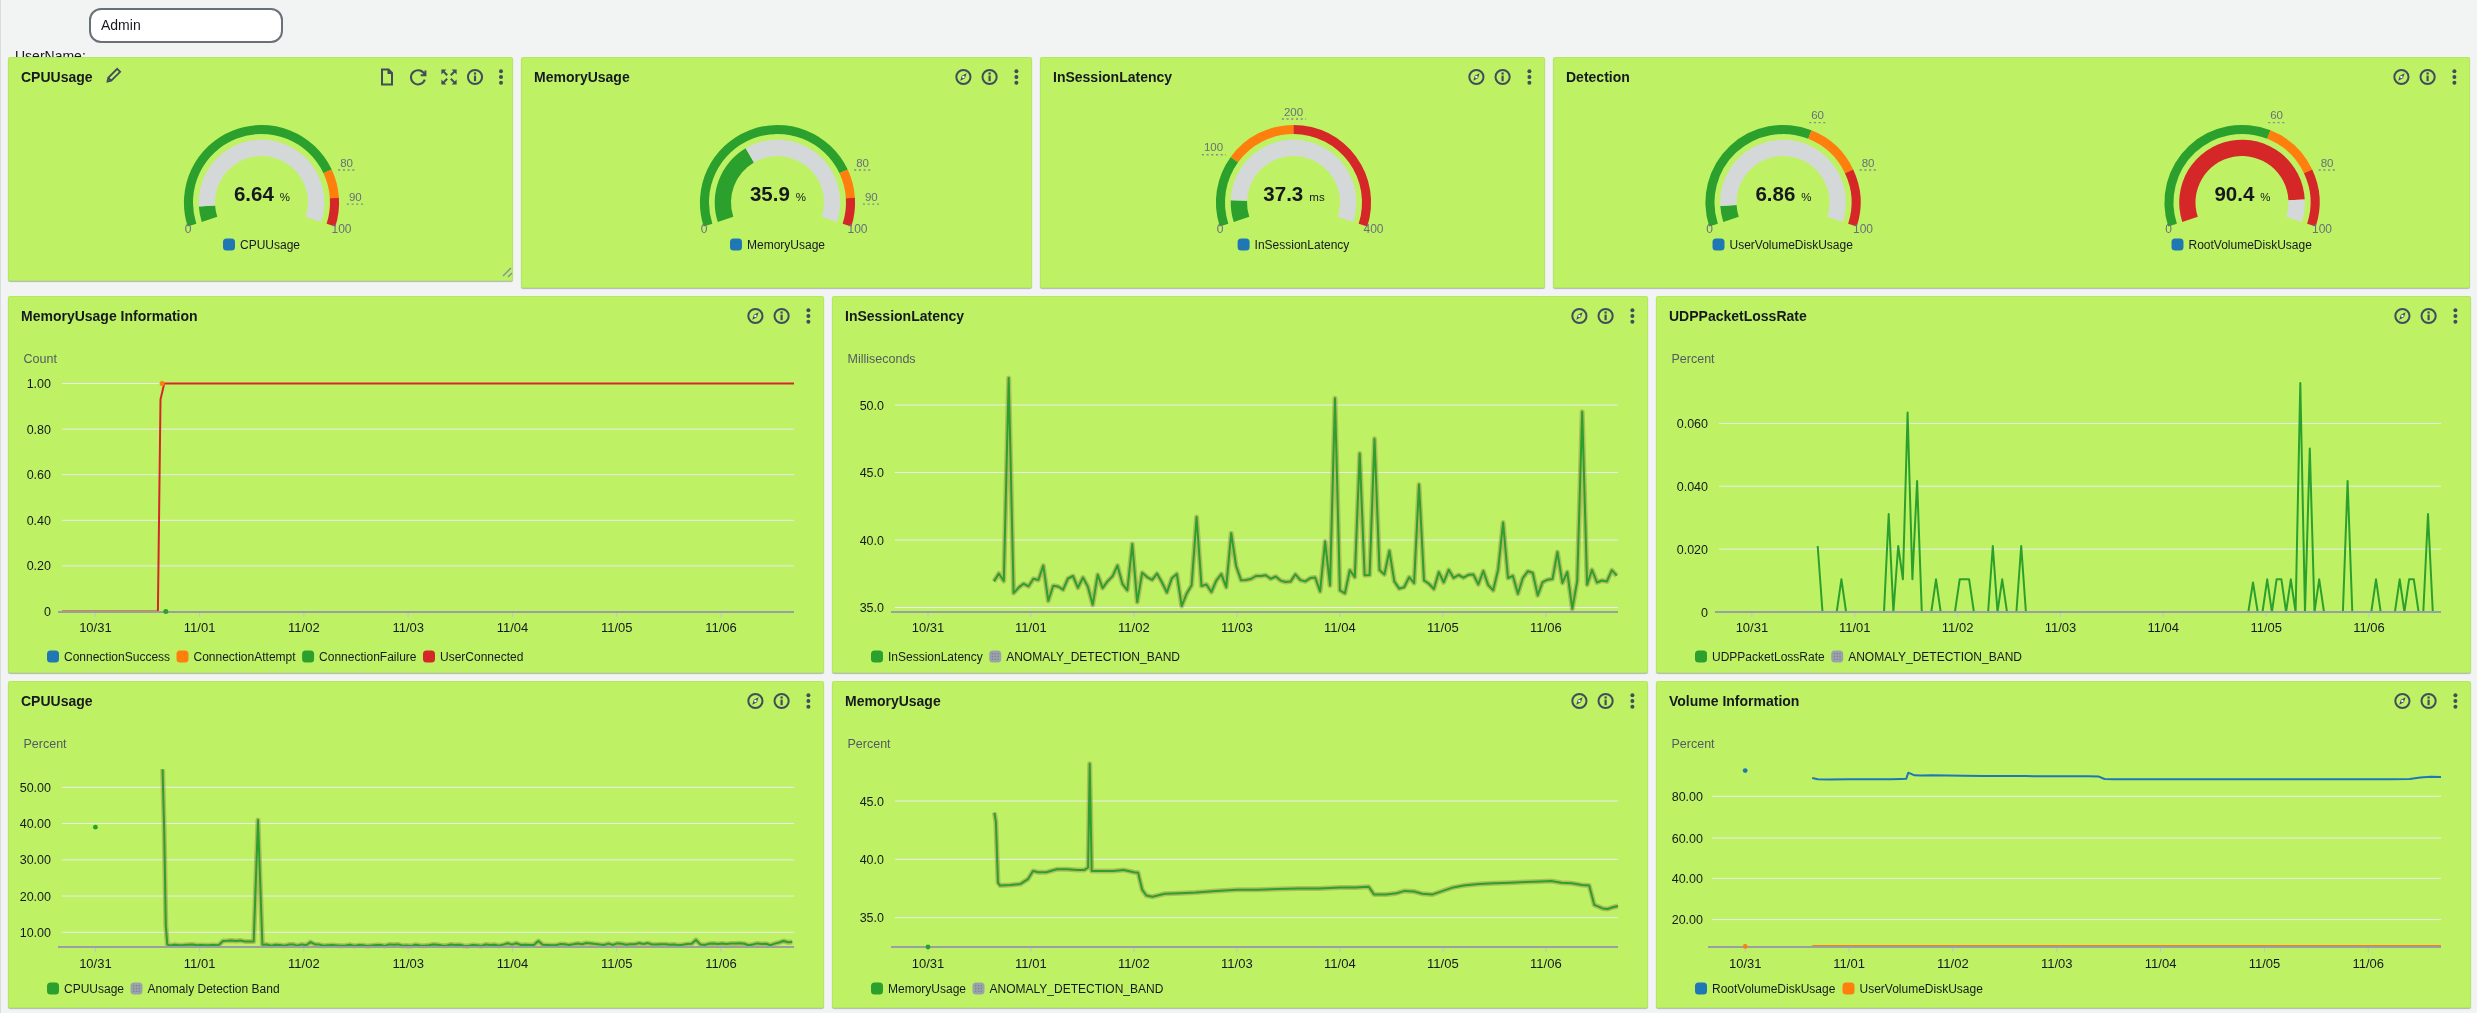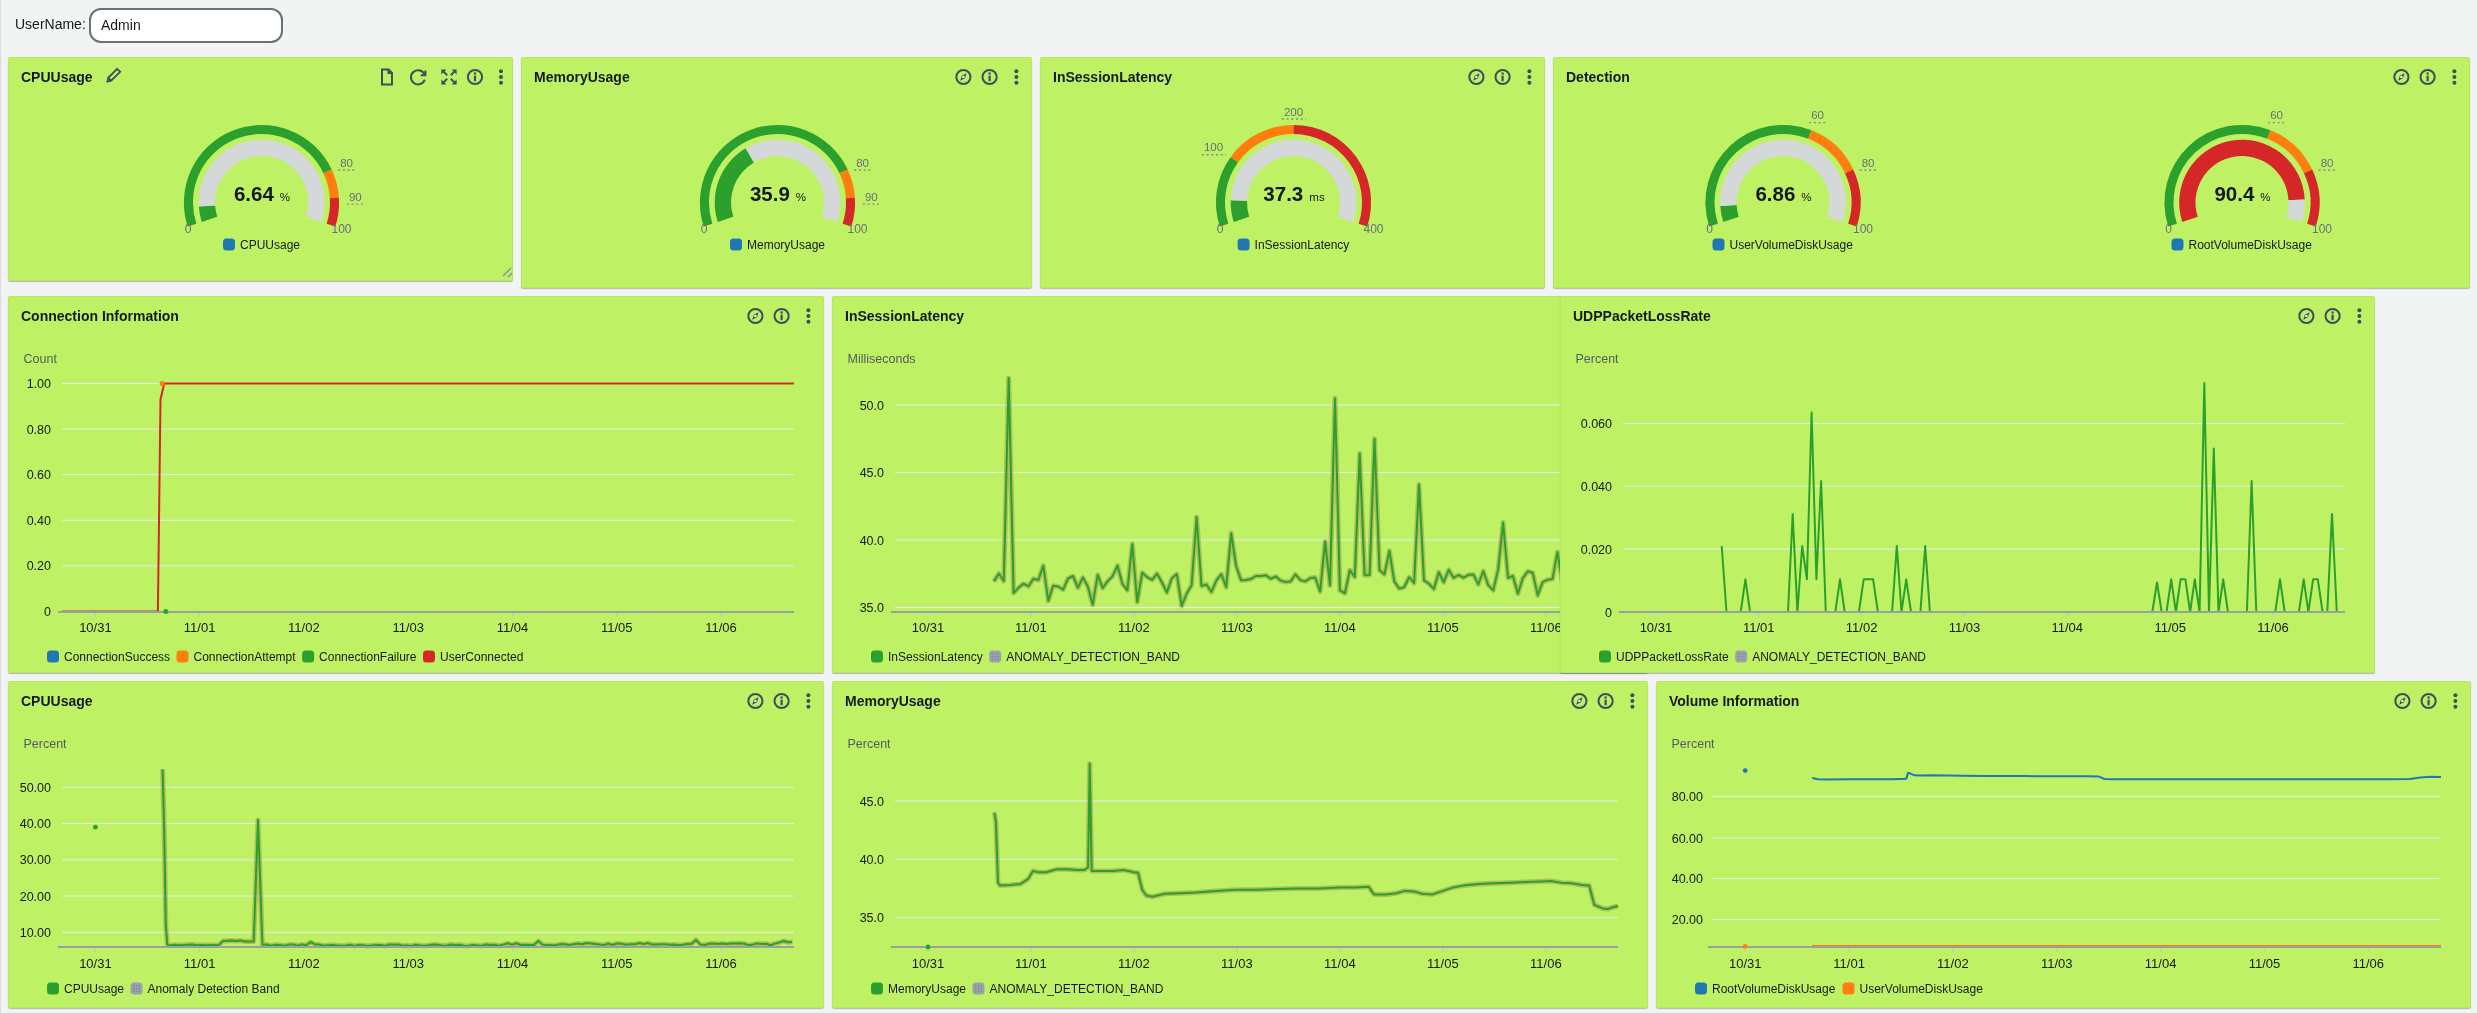--- a/index.html
+++ b/index.html
@@ -1,18 +1,18 @@
 <!DOCTYPE html>
 <html><head><meta charset="utf-8"><style>
 html,body{margin:0;padding:0;background:#f2f3f3;font-family:"Liberation Sans",sans-serif;}
 .page{position:relative;width:2477px;height:1013px;overflow:hidden;background:#f2f3f3;}
 .card{position:absolute;background:#bef264;border-radius:2px;box-shadow:0 1px 1px rgba(0,28,36,0.28);border:1px solid rgba(0,28,36,0.045);box-sizing:border-box;}
 .title{position:absolute;left:12px;top:11px;font-size:14px;font-weight:700;color:#16191f;white-space:nowrap;}
 .csvg{position:absolute;left:0;top:0;}
-.ulabel{font-size:14px;color:#16191f;}
+.ulabel{font-size:14px;color:#16191f;margin-top:32px;}
 .uinput{position:absolute;left:89px;top:8px;width:180px;height:31px;background:#fff;border:2px solid #687078;border-radius:12px;font-size:14px;color:#16191f;line-height:31px;padding-left:10px;}
 </style></head><body>
 <div class="page">
     <div style="position:absolute;left:0;top:0;width:1px;height:1013px;background:#d9dcdc;"></div>
 <div style="position:absolute;left:15px;top:16px;" class="ulabel">UserName:</div>
 <div class="uinput">Admin</div>
 
 <div class="card" style="left:8px;top:57px;width:505px;height:224px;">
       <div class="title">CPUUsage</div>
       <svg class="csvg" width="505" height="224" viewBox="0 0 505 224">
@@ -189,21 +189,21 @@
           <rect x="-1.1" y="-4.6" width="2.2" height="2.2" fill="#414d5c"></rect>
         </g>
         <g transform="translate(900.4,19)" fill="#414d5c">
           <circle cy="-5.8" r="2"></circle>
           <circle r="2"></circle>
           <circle cy="5.8" r="2"></circle>
         </g>
       </svg>
     </div>
 <div class="card" style="left:8px;top:296px;width:816px;height:377px;">
-      <div class="title">Connection Information</div>
+      <div class="title">MemoryUsage Information</div>
       <svg class="csvg" width="816" height="377" viewBox="0 0 816 377">
         <text x="14.5" y="66" font-size="12.5" fill="#545b64">Count</text>
         <line x1="53" y1="86.5" x2="785" y2="86.5" stroke="#e9ebed" stroke-width="1"></line>
         <text x="42" y="91.0" font-size="12.5" fill="#16191f" text-anchor="end">1.00</text>
         <line x1="53" y1="132.1" x2="785" y2="132.1" stroke="#e9ebed" stroke-width="1"></line>
         <text x="42" y="136.6" font-size="12.5" fill="#16191f" text-anchor="end">0.80</text>
         <line x1="53" y1="177.7" x2="785" y2="177.7" stroke="#e9ebed" stroke-width="1"></line>
         <text x="42" y="182.2" font-size="12.5" fill="#16191f" text-anchor="end">0.60</text>
         <line x1="53" y1="223.3" x2="785" y2="223.3" stroke="#e9ebed" stroke-width="1"></line>
         <text x="42" y="227.8" font-size="12.5" fill="#16191f" text-anchor="end">0.40</text>
@@ -312,21 +312,21 @@
           <rect x="-1.1" y="-1.4" width="2.2" height="5.6" fill="#414d5c"></rect>
           <rect x="-1.1" y="-4.6" width="2.2" height="2.2" fill="#414d5c"></rect>
         </g>
         <g transform="translate(799.4,19)" fill="#414d5c">
           <circle cy="-5.8" r="2"></circle>
           <circle r="2"></circle>
           <circle cy="5.8" r="2"></circle>
         </g>
       </svg>
     </div>
-<div class="card" style="left:1560px;top:296px;width:815px;height:377px;">
+<div class="card" style="left:1656px;top:296px;width:815px;height:377px;">
       <div class="title">UDPPacketLossRate</div>
       <svg class="csvg" width="815" height="377" viewBox="0 0 815 377">
         <text x="14.5" y="66" font-size="12.5" fill="#545b64">Percent</text>
         <line x1="62" y1="126.4" x2="784" y2="126.4" stroke="#e9ebed" stroke-width="1"></line>
         <text x="51" y="130.9" font-size="12.5" fill="#16191f" text-anchor="end">0.060</text>
         <line x1="62" y1="189.2" x2="784" y2="189.2" stroke="#e9ebed" stroke-width="1"></line>
         <text x="51" y="193.7" font-size="12.5" fill="#16191f" text-anchor="end">0.040</text>
         <line x1="62" y1="252.1" x2="784" y2="252.1" stroke="#e9ebed" stroke-width="1"></line>
         <text x="51" y="256.6" font-size="12.5" fill="#16191f" text-anchor="end">0.020</text>
         <line x1="62" y1="315.0" x2="784" y2="315.0" stroke="#e9ebed" stroke-width="1"></line>

